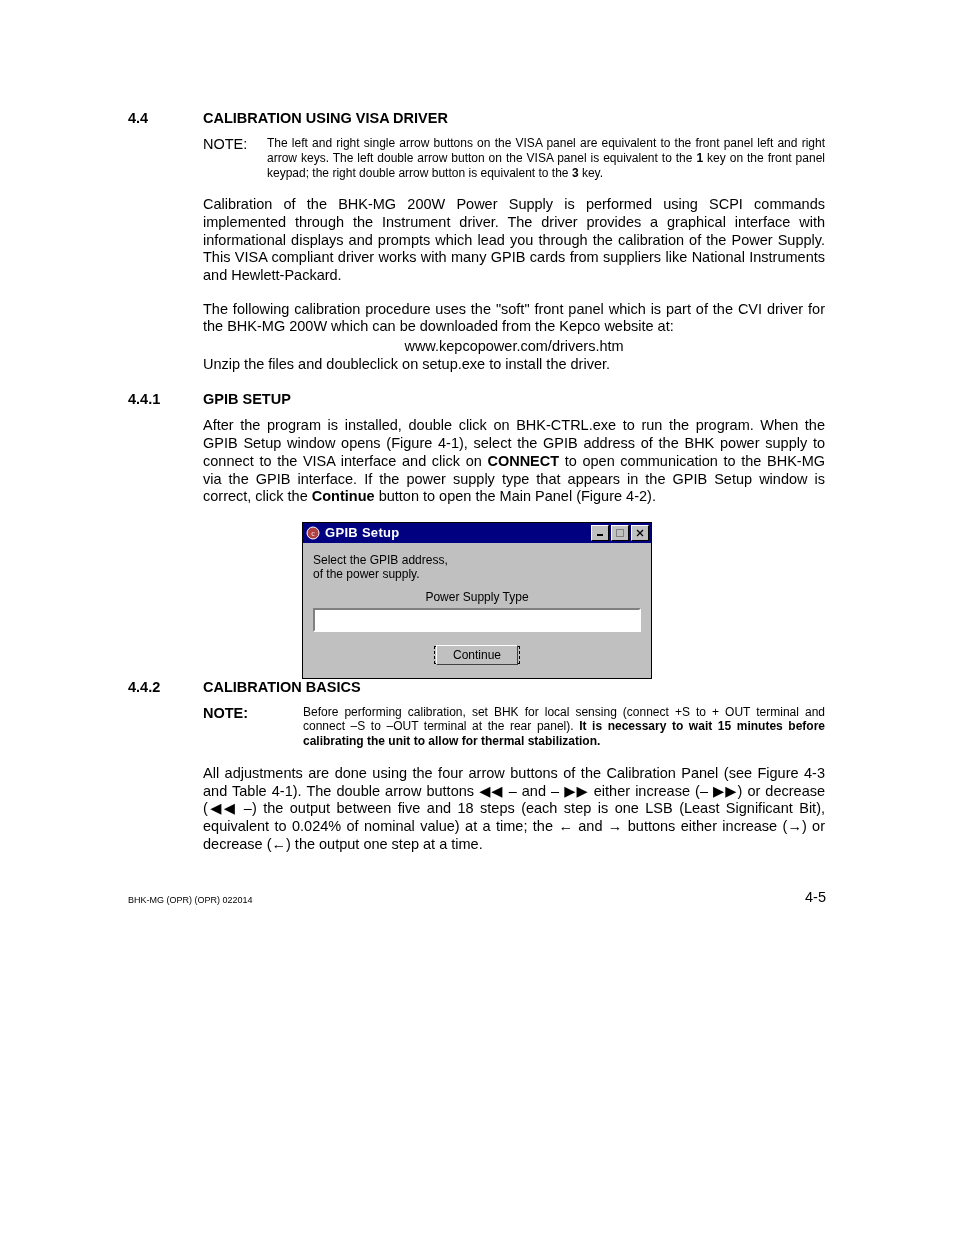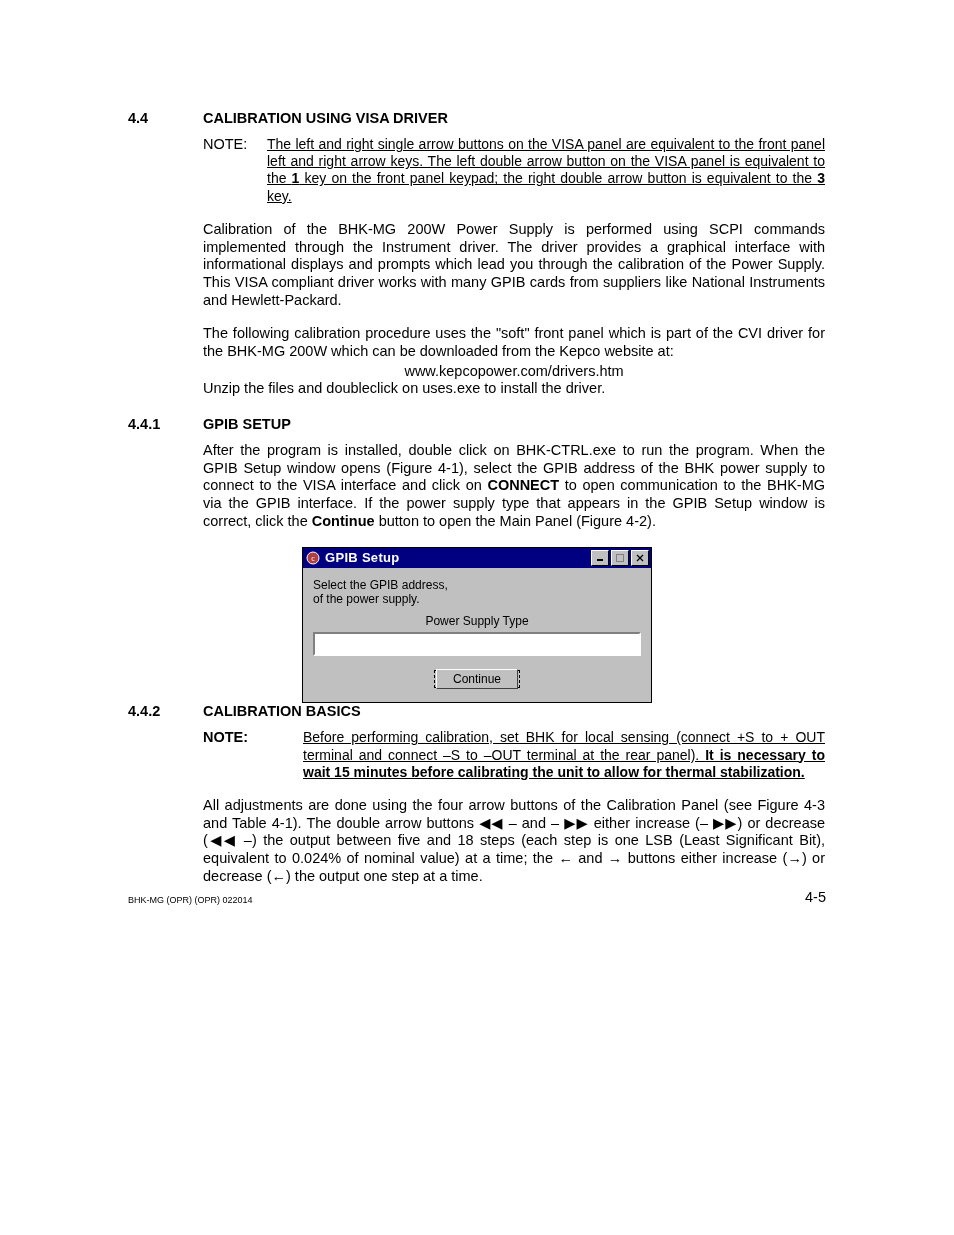--- a/index.html
+++ b/index.html
@@ -38,24 +38,23 @@
   .note-row {
     display: flex;
     margin-bottom: 16px;
   }
   .note-label {
     width: 64px;
     flex-shrink: 0;
     font-size: 14.5px;
   }
   .note-text {
-    font-size: 14px;
+    font-size: 12px;
     text-align: justify;
     line-height: 1.23;
-    text-decoration: underline;
   }
   .para {
     font-size: 14.5px;
     text-align: justify;
     line-height: 1.22;
     margin-bottom: 16px;
   }
   .para-tight {
     font-size: 14.5px;
     line-height: 1.22;
@@ -291,21 +290,21 @@
       <div class="note-text">
         <span>The left and right single arrow buttons on the VISA panel are equivalent to the front panel left and right arrow keys. The left double arrow button on the VISA panel is equivalent to the </span><b>1</b><span> key on the front panel keypad; the right double arrow button is equivalent to the </span><b>3</b><span> key.</span>
       </div>
     </div>
 
     <div class="para">Calibration of the BHK-MG 200W Power Supply is performed using SCPI commands implemented through the Instrument driver. The driver provides a graphical interface with informational displays and prompts which lead you through the calibration of the Power Supply. This VISA compliant driver works with many GPIB cards from suppliers like National Instruments and Hewlett-Packard.</div>
 
     <div class="para-tight" style="text-align:justify;">The following calibration procedure uses the "soft" front panel which is part of the CVI driver for the BHK-MG 200W which can be downloaded from the Kepco website at:</div>
     <div class="centered-line">www.kepcopower.com/drivers.htm</div>
   </div>
-  <div class="left-under-note" style="margin-left:75px;">Unzip the files and doubleclick on uses.exe to install the driver.</div>
+  <div class="left-under-note" style="margin-left:75px;">Unzip the files and doubleclick on setup.exe to install the driver.</div>
 
   <div class="section">
     <div class="sec-num">4.4.1</div>
     <div class="sec-title">GPIB SETUP</div>
   </div>
 
   <div class="body-block">
     <div class="para">
       <span>After the program is installed, double click on BHK-CTRL.exe to run the program. When the GPIB Setup window opens (Figure 4-1), select the GPIB address of the BHK power supply to connect to the VISA interface and click on </span><b>CONNECT</b><span> to open communication to the BHK-MG via the GPIB interface. If the power supply type that appears in the GPIB Setup window is correct, click the </span><b>Continue</b><span> button to open the Main Panel (Figure 4-2).</span>
     </div>

